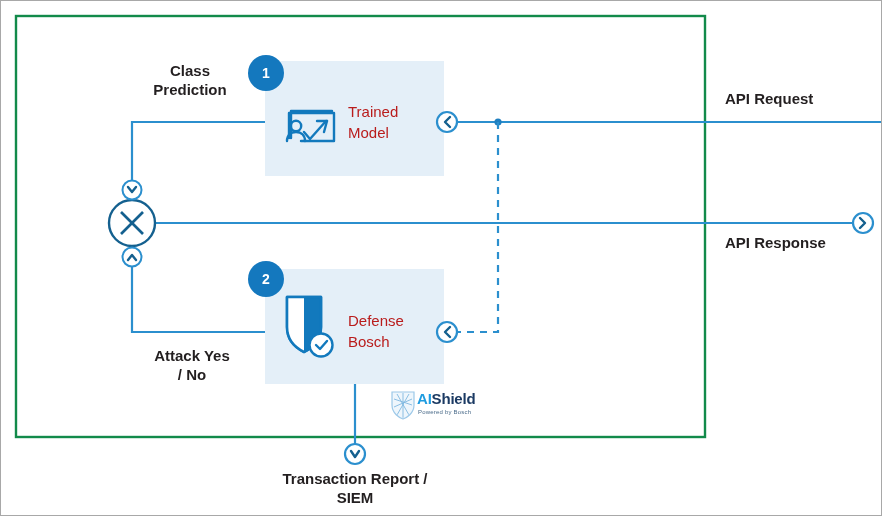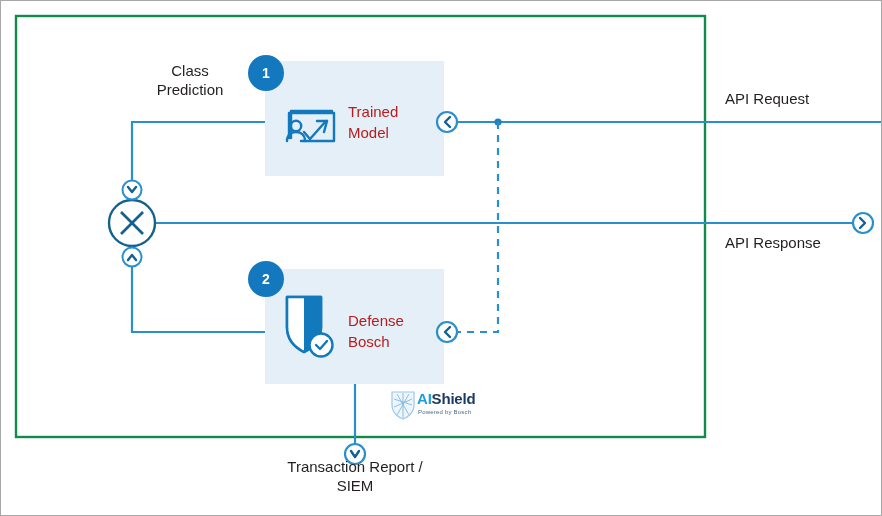--- a/index.html
+++ b/index.html
@@ -26,20 +26,21 @@
     width: 882px;
     height: 516px;
   }
   .txt {
     position: absolute;
     color: #231f20;
     font-size: 15px;
     line-height: 19px;
     white-space: pre-line;
     text-align: center;
+    font-weight: bold;
   }
   .txt.left-align { text-align: left; }
   .box-label {
     position: absolute;
     color: #b91c1c;
     font-size: 15px;
     line-height: 21px;
     white-space: pre-line;
     text-align: left;
   }
@@ -184,26 +185,28 @@
   <div class="badge-num" style="left:247px; top:260px;">2</div>
 
   <div class="box-label" style="left:347px; top:100px; width:100px;">Trained
 Model</div>
   <div class="box-label" style="left:347px; top:309px; width:100px;">Defense
 Bosch</div>
 
   <div class="txt" style="left:130px; top:60px; width:118px;">Class
 Prediction</div>
 
+  <div class="txt" style="left:130px; top:345px; width:122px;">Attack Yes
+/ No</div>
 
   <div class="txt left-align" style="left:724px; top:88px; width:160px;">API Request</div>
 
   <div class="txt left-align" style="left:724px; top:232px; width:160px;">API Response</div>
 
-  <div class="txt" style="left:254px; top:456px; width:200px;">Transaction Report /
+  <div class="txt" style="left:254px; top:468px; width:200px;">Transaction Report /
 SIEM</div>
 
   <div class="logo-wrap">
     <div class="logo-text"><span class="logo-ai">AI</span><span class="logo-shield">Shield</span></div>
     <div class="logo-sub">Powered by Bosch</div>
   </div>
 
 </div>
 
 </body></html>

